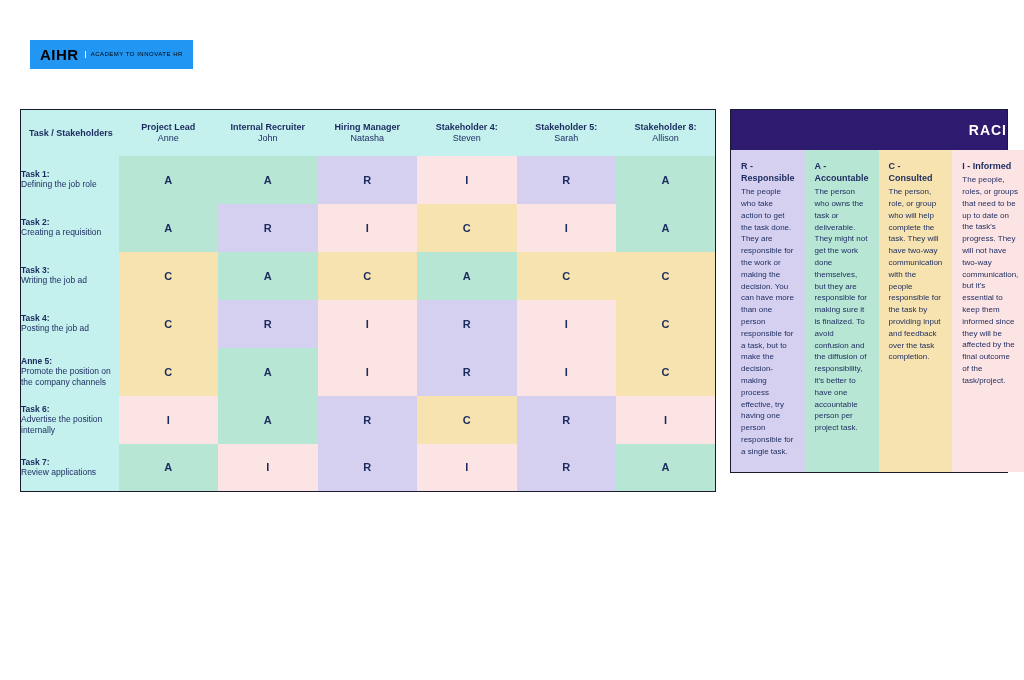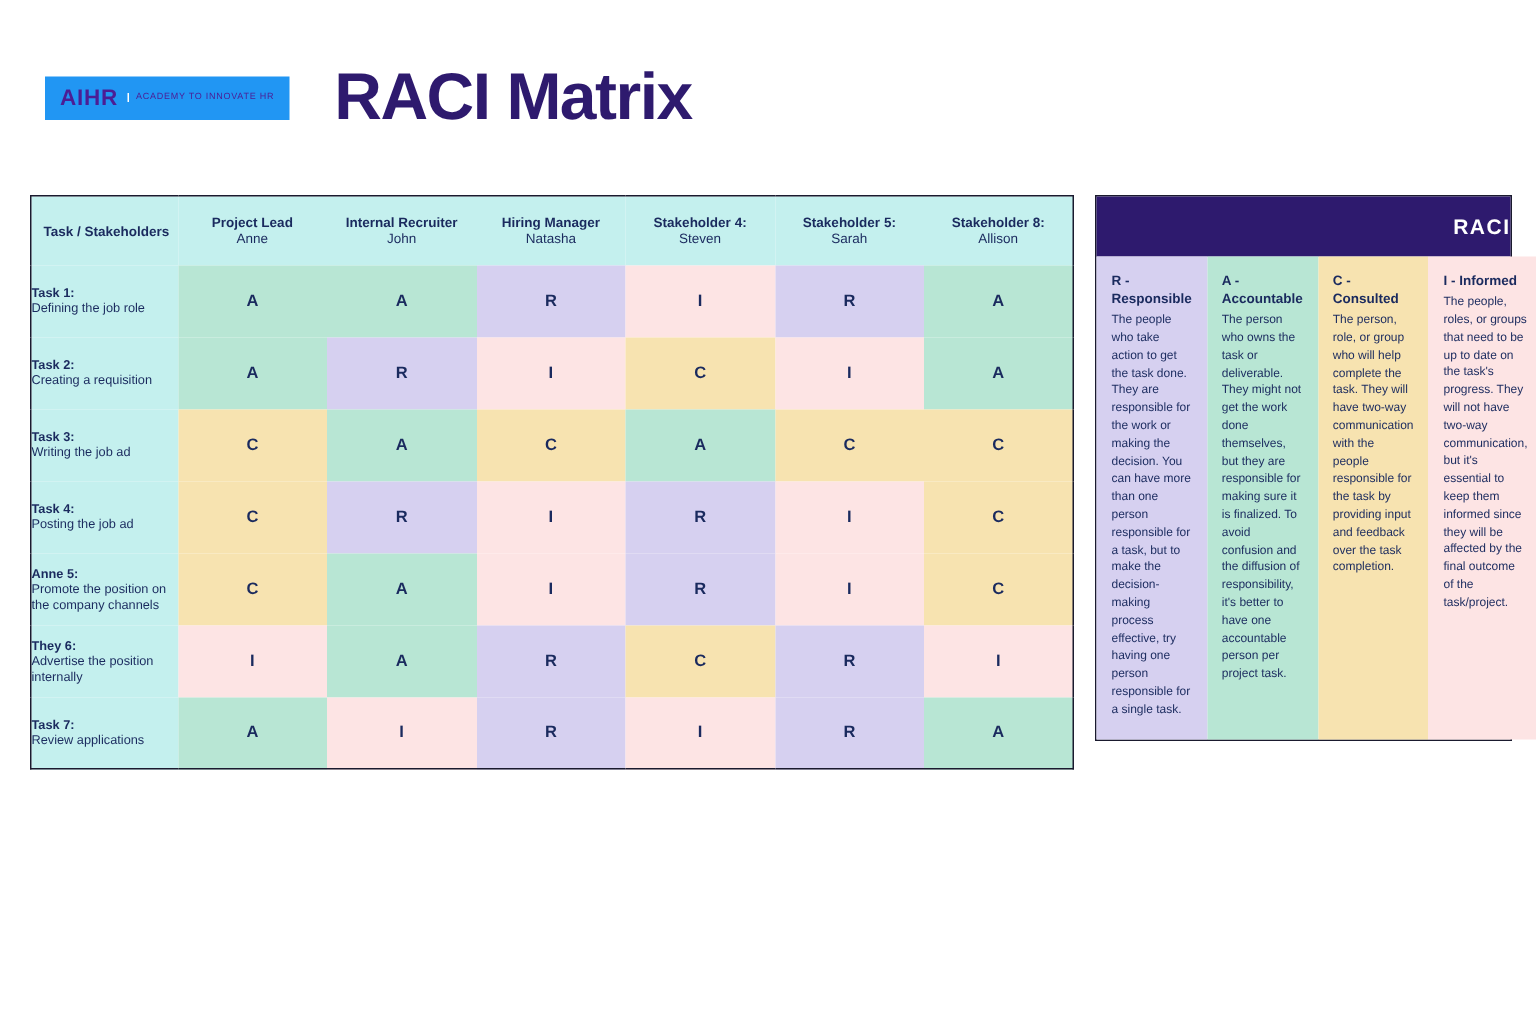--- a/index.html
+++ b/index.html
@@ -13,21 +13,21 @@
   }
   .header {
     display: flex;
     align-items: center;
     gap: 30px;
     margin-bottom: 40px;
     margin-left: 10px;
   }
   .logo {
     background: #2196f3;
-    color: #4c1d95;
+    color: #000000;
     font-weight: 700;
     font-size: 15px;
     padding: 6px 10px;
     display: flex;
     align-items: center;
     gap: 6px;
     letter-spacing: 0.5px;
   }
   .logo .tagline {
     font-size: 6px;
@@ -126,21 +126,20 @@
   .lg-I { background: #fde4e4; }
 </style>
 </head>
 <body>
 
 <div class="header">
   <div class="logo">
     <span>AIHR</span>
     <span class="tagline">ACADEMY TO INNOVATE HR</span>
   </div>
-  <h1 class="title">RACI Matrix</h1>
 </div>
 
 <div class="content">
 
   <table class="matrix">
     <colgroup>
       <col class="col-task">
         <col class="col-stake">
         <col class="col-stake">
         <col class="col-stake">
@@ -233,21 +232,21 @@
           </td>
           <td class="val-cell c-C">C</td>
           <td class="val-cell c-A">A</td>
           <td class="val-cell c-I">I</td>
           <td class="val-cell c-R">R</td>
           <td class="val-cell c-I">I</td>
           <td class="val-cell c-C">C</td>
         </tr>
         <tr>
           <td class="task-cell">
-            <span class="tnum">They 6:</span>
+            <span class="tnum">Task 6:</span>
             <span class="tdesc">Advertise the position internally</span>
           </td>
           <td class="val-cell c-I">I</td>
           <td class="val-cell c-A">A</td>
           <td class="val-cell c-R">R</td>
           <td class="val-cell c-C">C</td>
           <td class="val-cell c-R">R</td>
           <td class="val-cell c-I">I</td>
         </tr>
         <tr>

